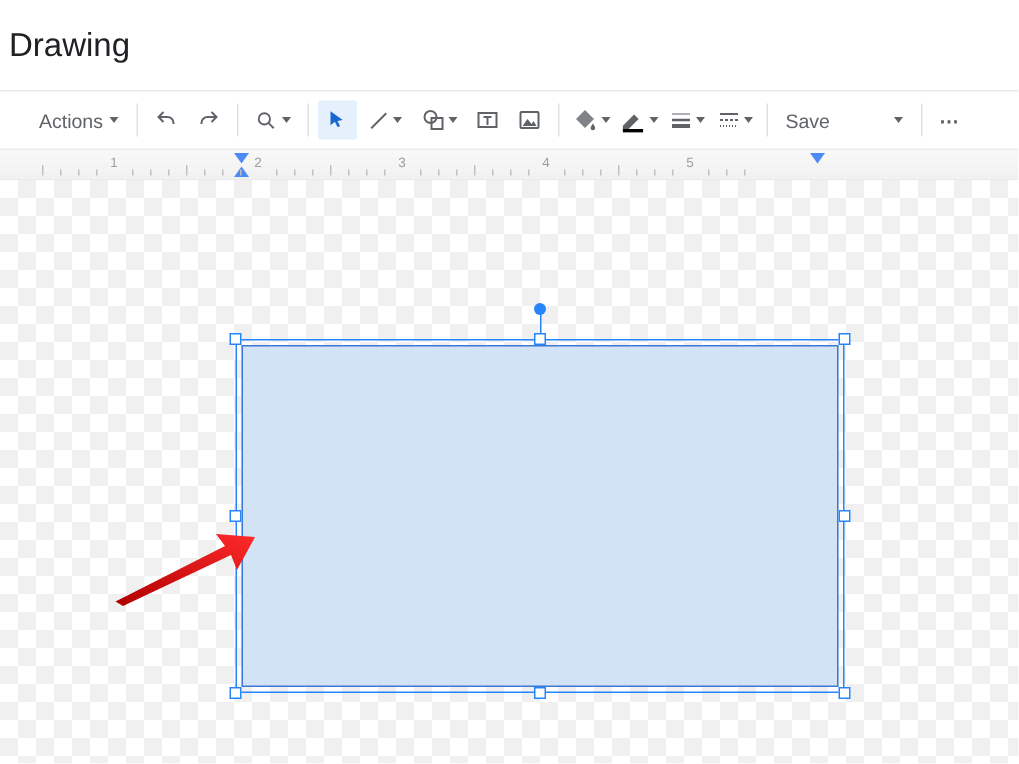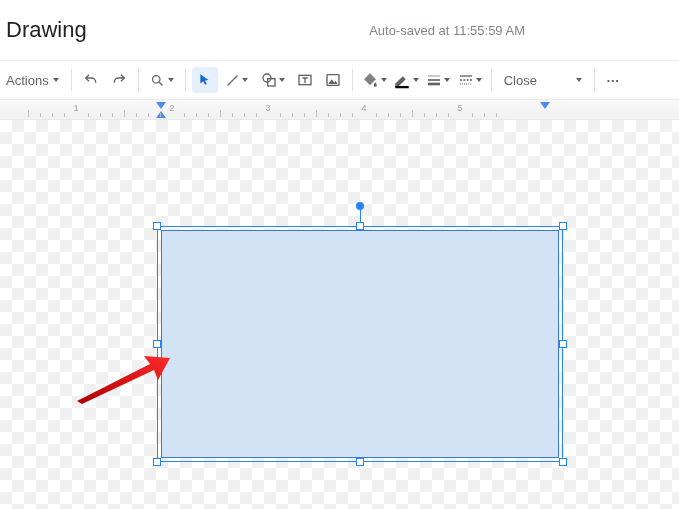--- a/index.html
+++ b/index.html
@@ -3,21 +3,21 @@
 <meta charset="utf-8">
 <style>
   *{box-sizing:border-box;margin:0;padding:0}
   body{font-family:Arial,Helvetica,sans-serif;color:#3c4043;background:#fff;width:679px;height:509px;overflow:hidden;position:relative}
   
   .header{display:flex;align-items:center;justify-content:space-between;padding:10px 14px 10px 6px;height:60px}
   .title{font-size:22px;color:#202124;font-weight:400}
   .autosave{font-size:13px;color:#80868b;margin-left:auto;margin-right:140px}
   .save-btn{background:#1a73e8;color:#fff;border:none;border-radius:4px;padding:0 22px;height:36px;font-size:14px;font-weight:500;cursor:pointer}
   
-  .toolbar{display:flex;align-items:center;height:40px;border-top:1px solid #e8eaed;border-bottom:1px solid #e8eaed;padding:0 0;gap:2px;font-size:13px;color:#5f6368}
+  .toolbar{display:flex;align-items:center;height:40px;border-top:1px solid #e8eaed;border-bottom:1px solid #e8eaed;padding:0 20px;gap:2px;font-size:13px;color:#5f6368}
   .tbtn{display:flex;align-items:center;justify-content:center;min-width:26px;height:26px;border-radius:2px;cursor:pointer;position:relative}
   .tbtn.txt{padding:0 6px;gap:2px}
   .tbtn.txt .caret{margin-left:2px}
   .tbtn.active{background:#e6f0fd}
   .sep{width:1px;height:22px;background:#e0e0e0;margin:0 4px}
   .caret{width:0;height:0;border-left:3px solid transparent;border-right:3px solid transparent;border-top:4px solid #5f6368}
   .font-sel{display:flex;align-items:center;width:90px;justify-content:space-between;padding:0 6px;cursor:pointer}
   .more{letter-spacing:2px;font-weight:700}
   svg{display:block}
   
@@ -44,21 +44,20 @@
   .rot-line{position:absolute;width:1px;background:#2684fc}
   .text{position:absolute;left:168px;top:223px;width:384px;font-size:15px;color:#000;line-height:19px}
   .cursor{display:inline-block;width:1px;height:15px;background:#000;vertical-align:middle;margin-left:1px}
   .arrow{position:absolute;left:72px;top:226px;pointer-events:none}
 </style>
 </head>
 <body>
 
 <div class="header">
   <div class="title">Drawing</div>
-  <div class="autosave">Auto-saved at 11:55:59 AM</div>
 </div>
 
 <div class="toolbar">
   <div class="tbtn txt">
     <span>Actions</span>
     <span class="caret"></span>
   </div>
   <div class="sep"></div>
 
   <div class="tbtn">
@@ -142,21 +141,21 @@
     <svg width="16" height="16" viewBox="0 0 24 24" stroke="#5f6368" stroke-width="2">
         <line x1="3" y1="6" x2="21" y2="6"></line>
         <line x1="3" y1="12" x2="21" y2="12" stroke-dasharray="3 2"></line>
         <line x1="3" y1="18" x2="21" y2="18" stroke-dasharray="1 2"></line>
       </svg>
     <span class="caret" style="margin-left:2px"></span>
   </div>
   <div class="sep"></div>
 
   <div class="font-sel">
-    <span>Close</span>
+    <span>Save</span>
     <span class="caret"></span>
   </div>
   <div class="sep"></div>
   <div class="tbtn more">
     <span>⋯</span>
   </div>
 </div>
 
 <div class="ruler">
   <span class="indent down" style="left:156px"></span>

